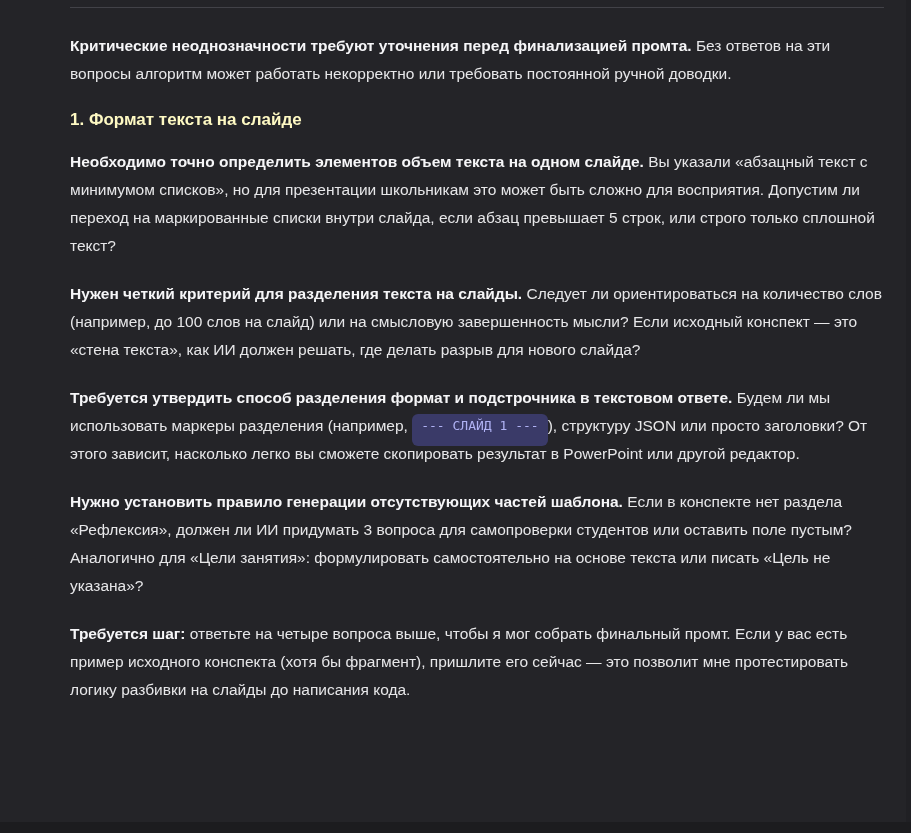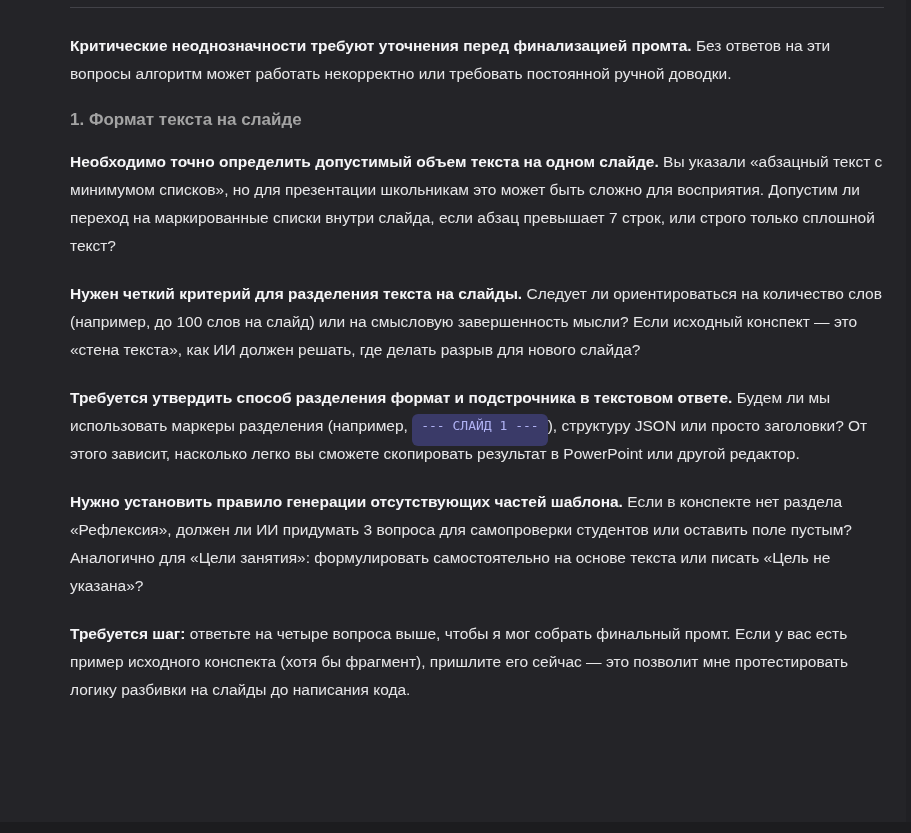--- a/index.html
+++ b/index.html
@@ -22,21 +22,21 @@
   }
   hr.msg-divider {
     border: 0;
     border-top: 1px solid #424248;
     margin: 7px 0 24px 0;
   }
   h3.section-heading {
     font-size: 17px;
     line-height: 24px;
     font-weight: 700;
-    color: #a3a3a3;
+    color: #fef9c3;
     margin: 0 0 16px 0;
   }
   p.msg-paragraph {
     margin: 0 0 20px 0;
   }
   p.msg-paragraph strong {
     color: #f6f6f8;
     font-weight: 700;
   }
   code.inline-code-chip {
@@ -70,21 +70,21 @@
 
   <hr class="msg-divider">
 
   <p class="msg-paragraph">
     <strong>Критические неоднозначности требуют уточнения перед финализацией промта.</strong><span> Без ответов на эти вопросы алгоритм может работать некорректно или требовать постоянной ручной доводки.</span>
   </p>
 
   <h3 class="section-heading">1. Формат текста на слайде</h3>
 
   <p class="msg-paragraph">
-    <strong>Необходимо точно определить допустимый объем текста на одном слайде.</strong><span> Вы указали «абзацный текст с минимумом списков», но для презентации школьникам это может быть сложно для восприятия. Допустим ли переход на маркированные списки внутри слайда, если абзац превышает 7 строк, или строго только сплошной текст?</span>
+    <strong>Необходимо точно определить элементов объем текста на одном слайде.</strong><span> Вы указали «абзацный текст с минимумом списков», но для презентации школьникам это может быть сложно для восприятия. Допустим ли переход на маркированные списки внутри слайда, если абзац превышает 5 строк, или строго только сплошной текст?</span>
   </p>
 
 
   <p class="msg-paragraph">
     <strong>Нужен четкий критерий для разделения текста на слайды.</strong><span> Следует ли ориентироваться на количество слов (например, до 100 слов на слайд) или на смысловую завершенность мысли? Если исходный конспект — это «стена текста», как ИИ должен решать, где делать разрыв для нового слайда?</span>
   </p>
 
 
   <p class="msg-paragraph">
     <strong>Требуется утвердить способ разделения формат и подстрочника в текстовом ответе.</strong><span> Будем ли мы использовать маркеры разделения (например, </span><code class="inline-code-chip">--- СЛАЙД 1 ---</code><span>), структуру JSON или просто заголовки? От этого зависит, насколько легко вы сможете скопировать результат в PowerPoint или другой редактор.</span>

